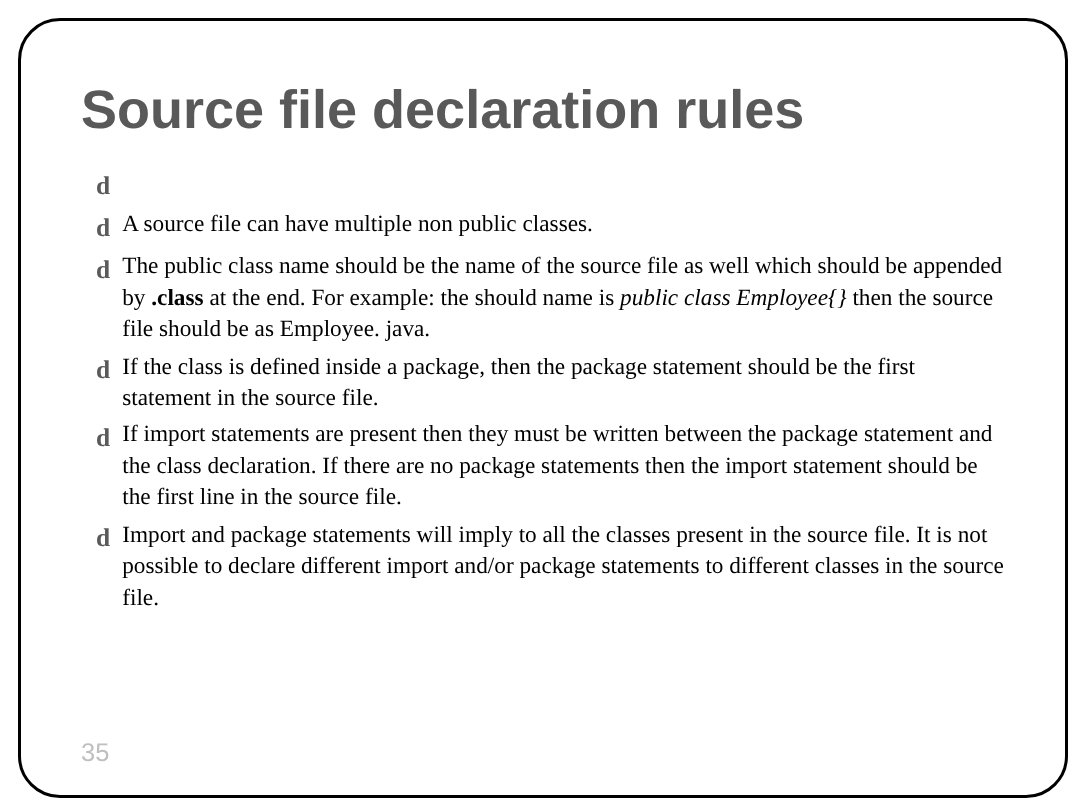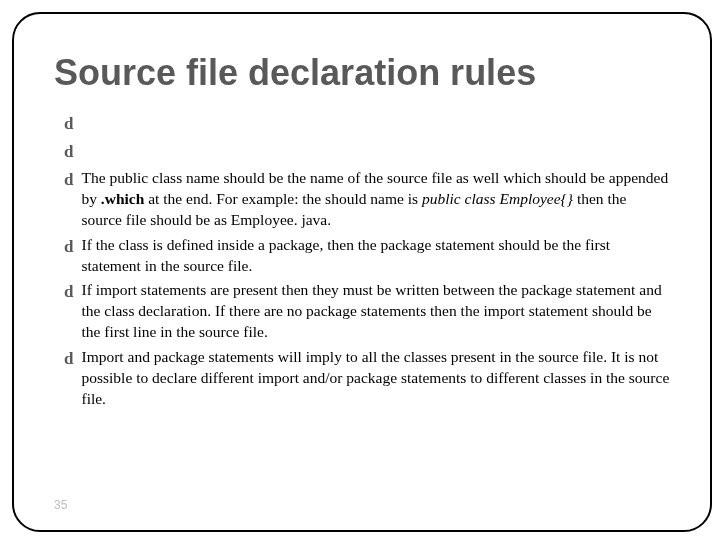--- a/index.html
+++ b/index.html
@@ -49,40 +49,41 @@
   }
   .bullet-text {
     flex: 1 1 auto;
   }
   .bullet-text .bold { font-weight: bold; }
   .bullet-text .italic { font-style: italic; text-align: right; }
   .page-num {
     position: absolute;
     bottom: 18px;
     left: 40px;
-    font-size: 12px;
+    font-size: 17px;
     color: #bfbfbf;
     font-family: Arial, sans-serif;
   }
 </style>
 </head>
 <body>
 
 <div class="slide-frame">
   <h1 class="title">Source file declaration rules</h1>
   <ul class="bullet-list">
       <li class="bullet-item">
         <span class="bullet-icon">d</span>
       </li>
       <li class="bullet-item">
         <span class="bullet-icon">d</span>
+        <span class="bullet-text"><span>A source file can have multiple non public classes.</span></span>
       </li>
       <li class="bullet-item">
         <span class="bullet-icon">d</span>
-        <span class="bullet-text"><span>The public class name should be the name of the source file as well which should be appended by </span><span class="bold">.which</span><span> at the end. For example: the should name is </span><span class="italic">public class Employee{}</span><span> then the source file should be as Employee. java.</span></span>
+        <span class="bullet-text"><span>The public class name should be the name of the source file as well which should be appended by </span><span class="bold">.class</span><span> at the end. For example: the should name is </span><span class="italic">public class Employee{}</span><span> then the source file should be as Employee. java.</span></span>
       </li>
       <li class="bullet-item">
         <span class="bullet-icon">d</span>
         <span class="bullet-text"><span>If the class is defined inside a package, then the package statement should be the first statement in the source file.</span></span>
       </li>
       <li class="bullet-item">
         <span class="bullet-icon">d</span>
         <span class="bullet-text"><span>If import statements are present then they must be written between the package statement and the class declaration. If there are no package statements then the import statement should be the first line in the source file.</span></span>
       </li>
       <li class="bullet-item">

